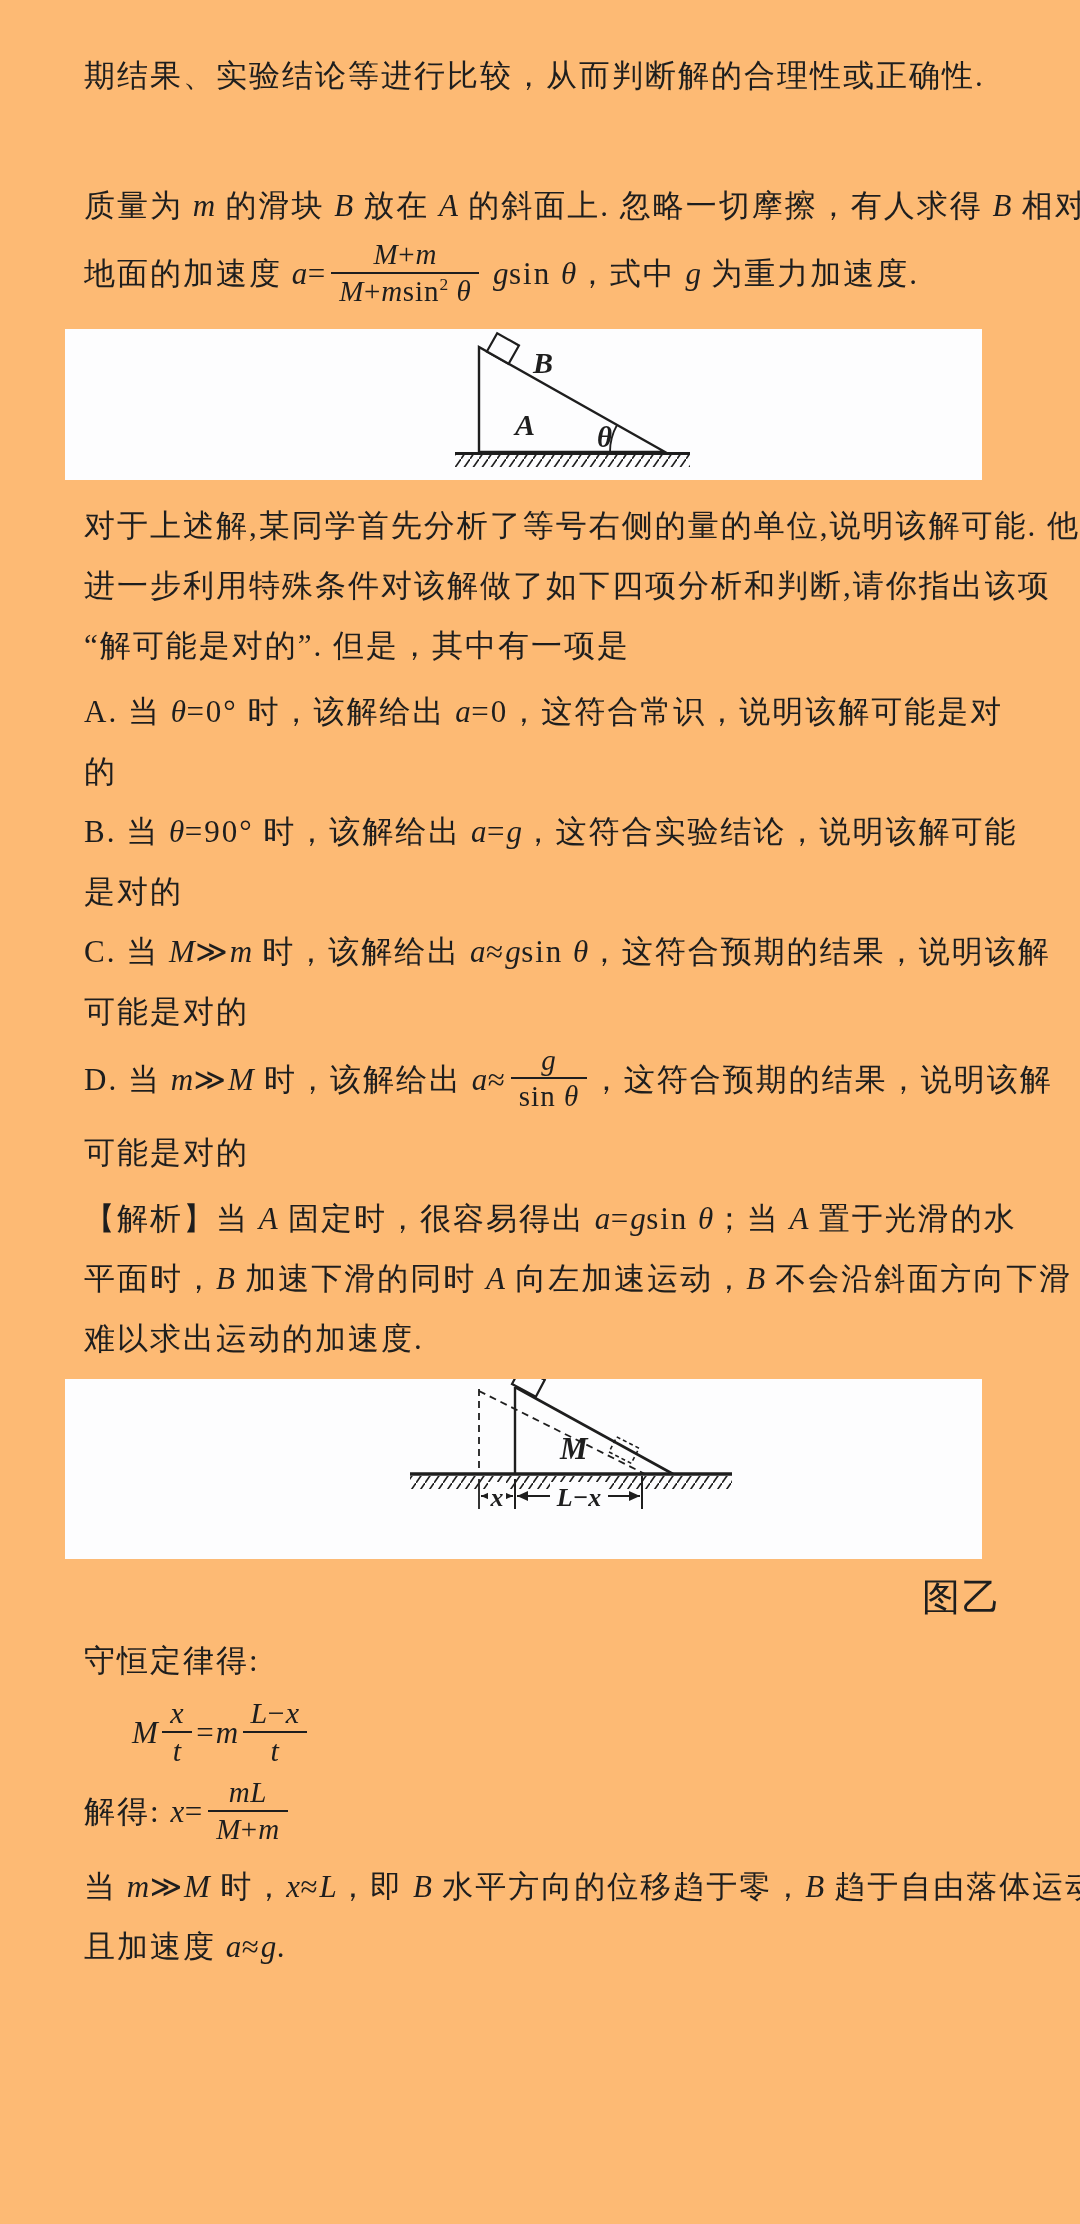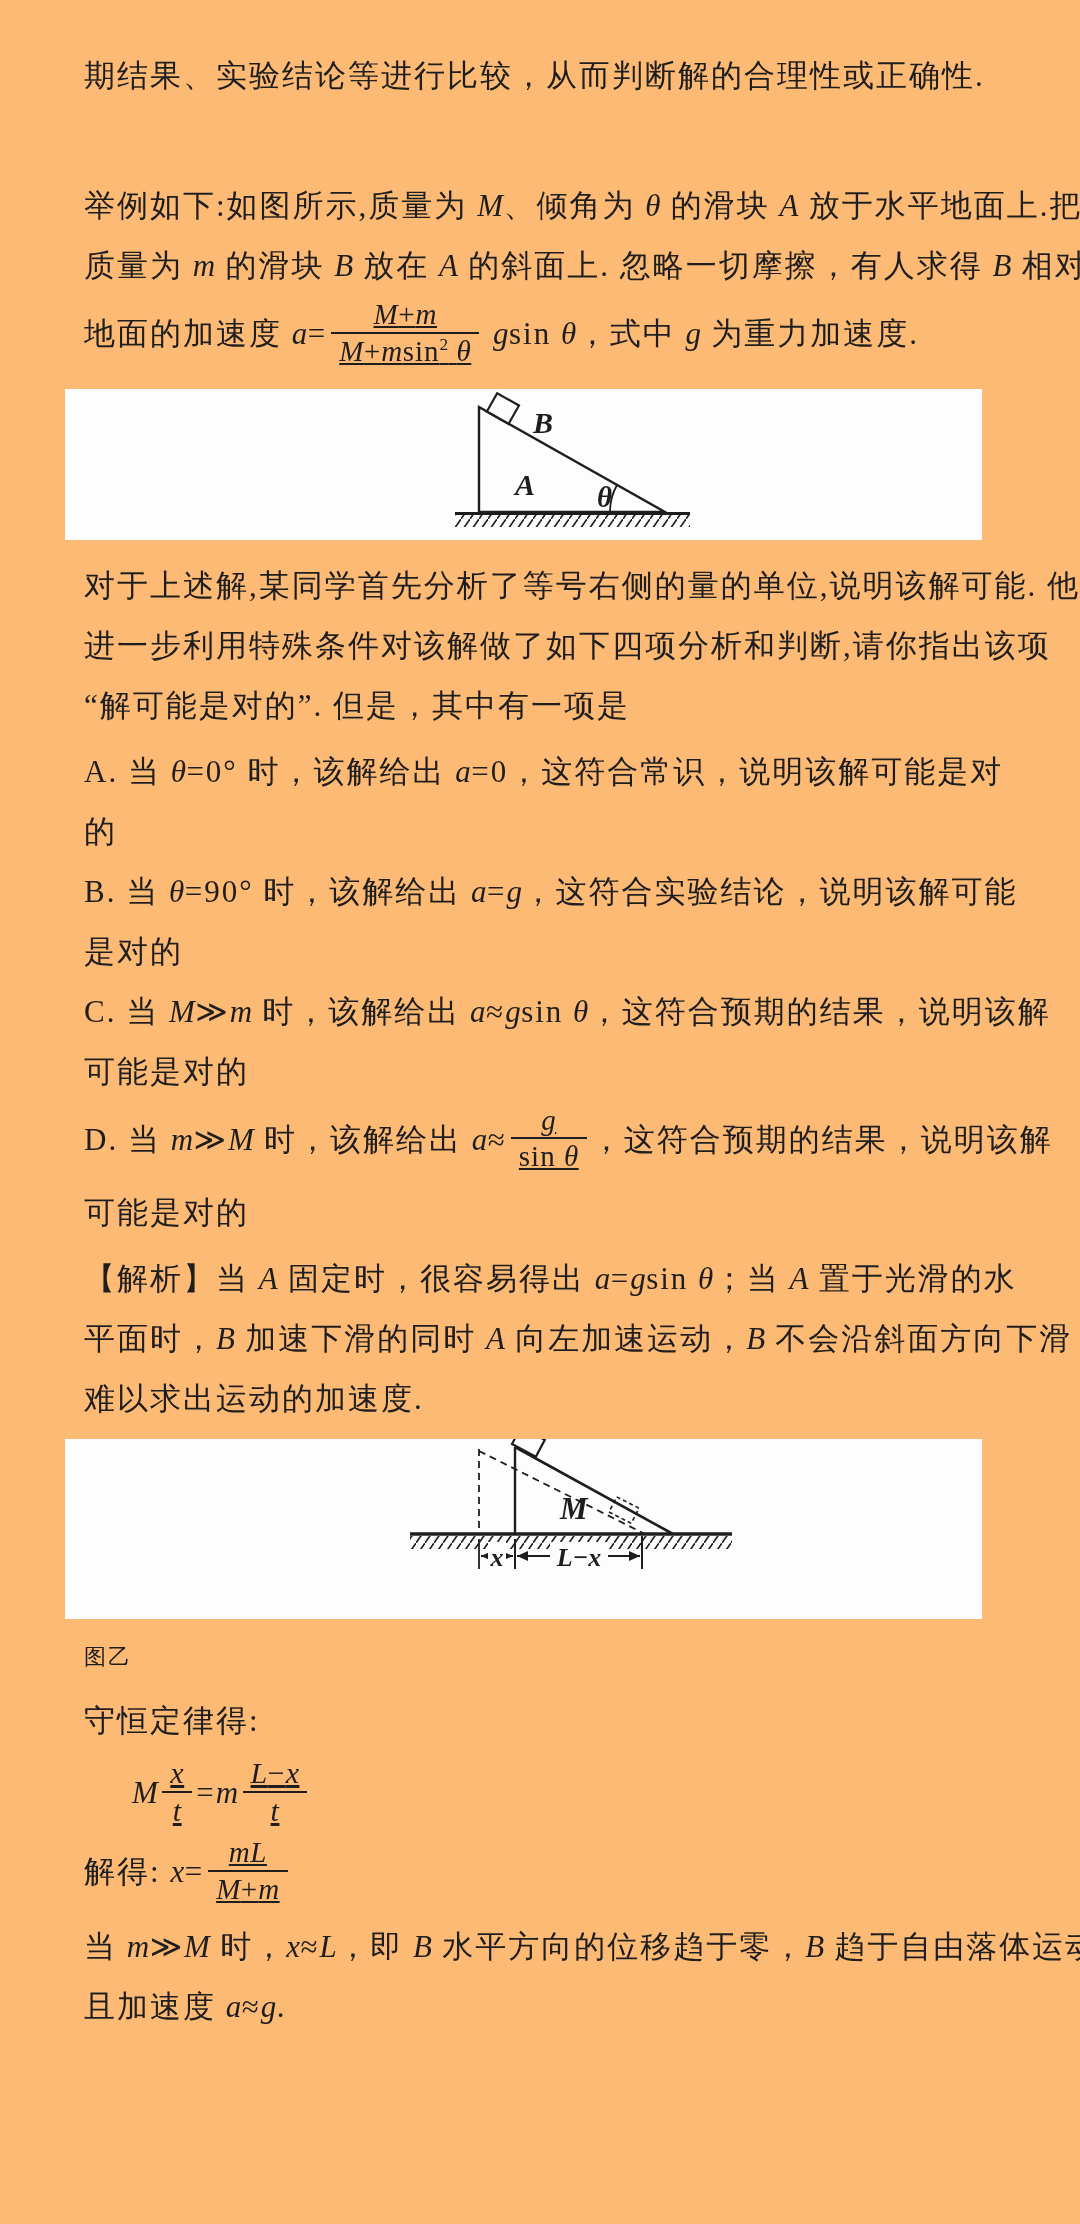--- a/index.html
+++ b/index.html
@@ -23,21 +23,21 @@
   .ln .v, .v{font-style:italic;letter-spacing:0.5px;}
   sup{font-size:0.60em;letter-spacing:0;}
   .frac{
     display:inline-block;
     vertical-align:middle;
     text-align:center;
     line-height:1.2;
     margin:0 4px;
     transform:translateY(-4px);
   }
-  .frac .num,.frac .den{display:block;padding:0 8px;font-size:29px;letter-spacing:1px;white-space:nowrap;text-decoration:underline;}
+  .frac .num,.frac .den{display:block;padding:0 8px;font-size:29px;letter-spacing:1px;white-space:nowrap;}
   .frac .den{border-top:2.5px solid #1e1e1e;}
   .tall{margin:5px 0;}
   .em-dots{
     background-image:radial-gradient(circle,#1e1e1e 2.6px,rgba(0,0,0,0) 3.2px);
     background-size:33px 10px;
     background-repeat:repeat-x;
     background-position:5px bottom;
     padding-bottom:12px;
   }
   .gap-intro{margin-top:70px;}
@@ -47,42 +47,41 @@
     background:#fdfdfe;
   }
   .figbox2{
     width:917px;height:180px;
     margin-left:-19px;margin-top:10px;
     background:#fdfdfe;
   }
   .figbox svg,.figbox2 svg{display:block;width:100%;height:100%;}
   .after-fig{margin-top:16px;}
   .caption{
-    font-size:22px;line-height:56px;letter-spacing:2px;
-    text-align:left;margin-top:10px;
+    font-size:38px;line-height:56px;letter-spacing:2px;
+    text-align:right;margin-top:10px;
   }
   .formula-block{margin-left:48px;margin-top:8px;margin-bottom:6px;}
   .formula-block .frac .num,.formula-block .frac .den{font-size:30px;}
   .mt-sm{margin-top:6px;}
   svg text{
     font-family:"Liberation Serif","DejaVu Serif",serif;
     fill:#1e1e1e;
   }
   svg .lbl{font-style:italic;font-weight:bold;}
 </style>
 </head>
 <body>
 
 <div class="page">
   <div class="content">
 
     <div class="ln">期结果、实验结论等进行比较，从而判断解的合理性或正确性.</div>
 
     <div class="gap-intro">
-      <div class="ln">举例如下:如图所示,质量为 <span class="v">M</span>、倾角为 <span class="v">θ</span> 的滑块 <span class="v">A</span> 放于水平地面上.把</div>
       <div class="ln">质量为 <span class="v">m</span> 的滑块 <span class="v">B</span> 放在 <span class="v">A</span> 的斜面上. 忽略一切摩擦，有人求得 <span class="v">B</span> 相对</div>
       <div class="ln tall">地面的加速度 <span class="v">a</span>=<span class="frac"><span class="num"><span class="v">M</span>+<span class="v">m</span></span><span class="den"><span class="v">M</span>+<span class="v">m</span>sin<sup>2</sup> <span class="v">θ</span></span></span> <span class="v">g</span>sin <span class="v">θ</span>，式中 <span class="v">g</span> 为重力加速度.</div>
     </div>
 
     <div class="figbox">
       <svg viewBox="0 0 917 151">
         <defs>
           <pattern id="hatch1" width="9" height="13" patternUnits="userSpaceOnUse">
             <line x1="9" y1="0" x2="0" y2="13" stroke="#1e1e1e" stroke-width="1.6"></line>
           </pattern>

